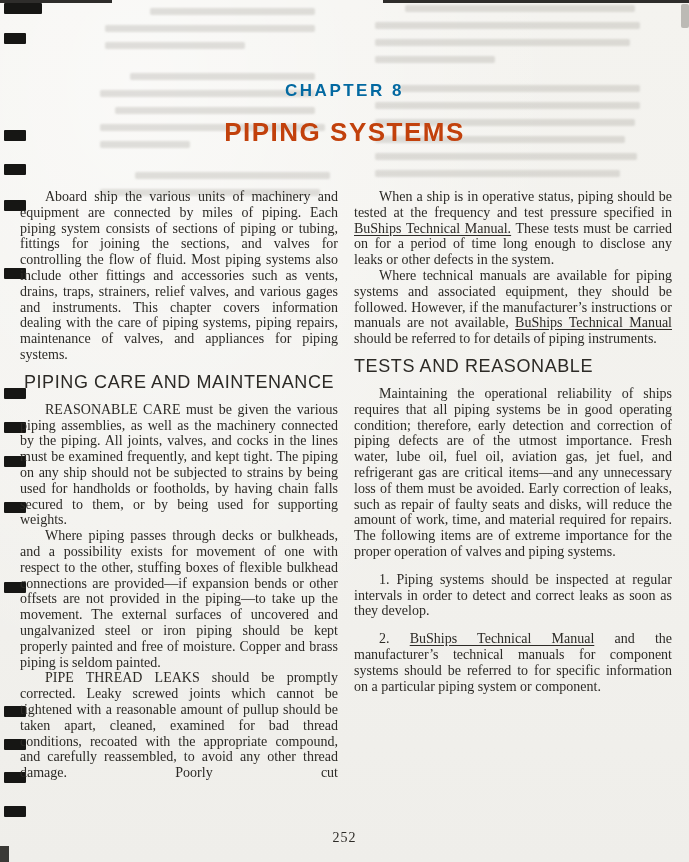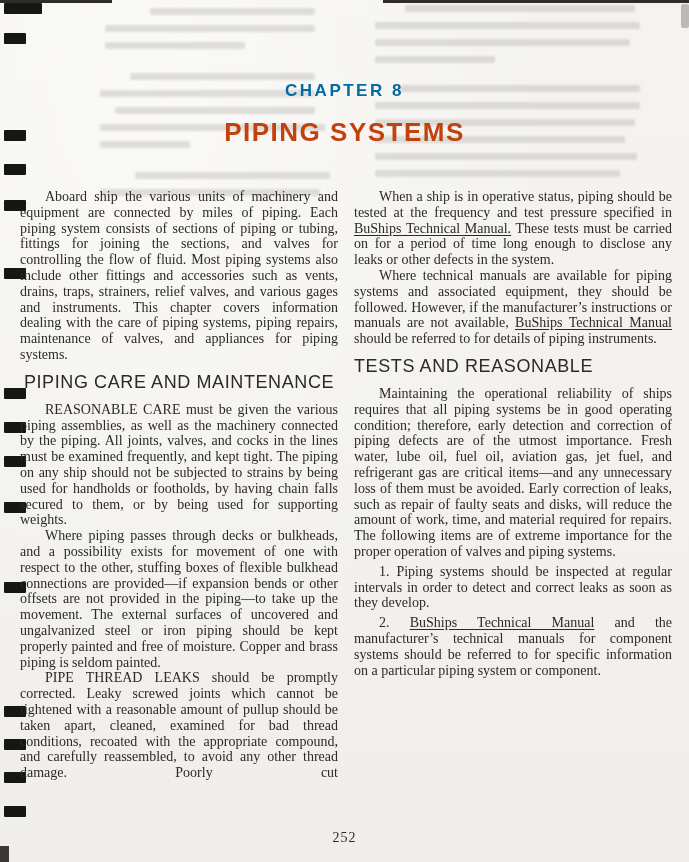--- a/index.html
+++ b/index.html
@@ -41,21 +41,21 @@
   }
   
   .columns{
     position:absolute;top:189px;left:20px;width:652px;
     display:flex;gap:16px;
   }
   .col{width:318px;font-size:14px;line-height:15.8px;text-align:justify;}
   .col p{margin:0;text-indent:25px;}
   .col p.noindent{text-indent:0;}
   .col p.jlast{text-align-last:justify;}
-  .col p.item{margin-top:4px;}
+  .col p.item{margin-top:12px;}
   .col h3{
     font-family:Liberation Sans, sans-serif;font-weight:normal;
     font-size:18px;letter-spacing:.6px;margin:11px 0 12px 0;
     text-align:left;line-height:16px;
   }
   .col h3.center{text-align:center;}
   .u{text-decoration:underline;text-underline-offset:2px;}
   .page-number{
     position:absolute;top:830px;left:0;width:689px;text-align:center;
     font-size:14px;letter-spacing:1px;color:#2c2a26;

